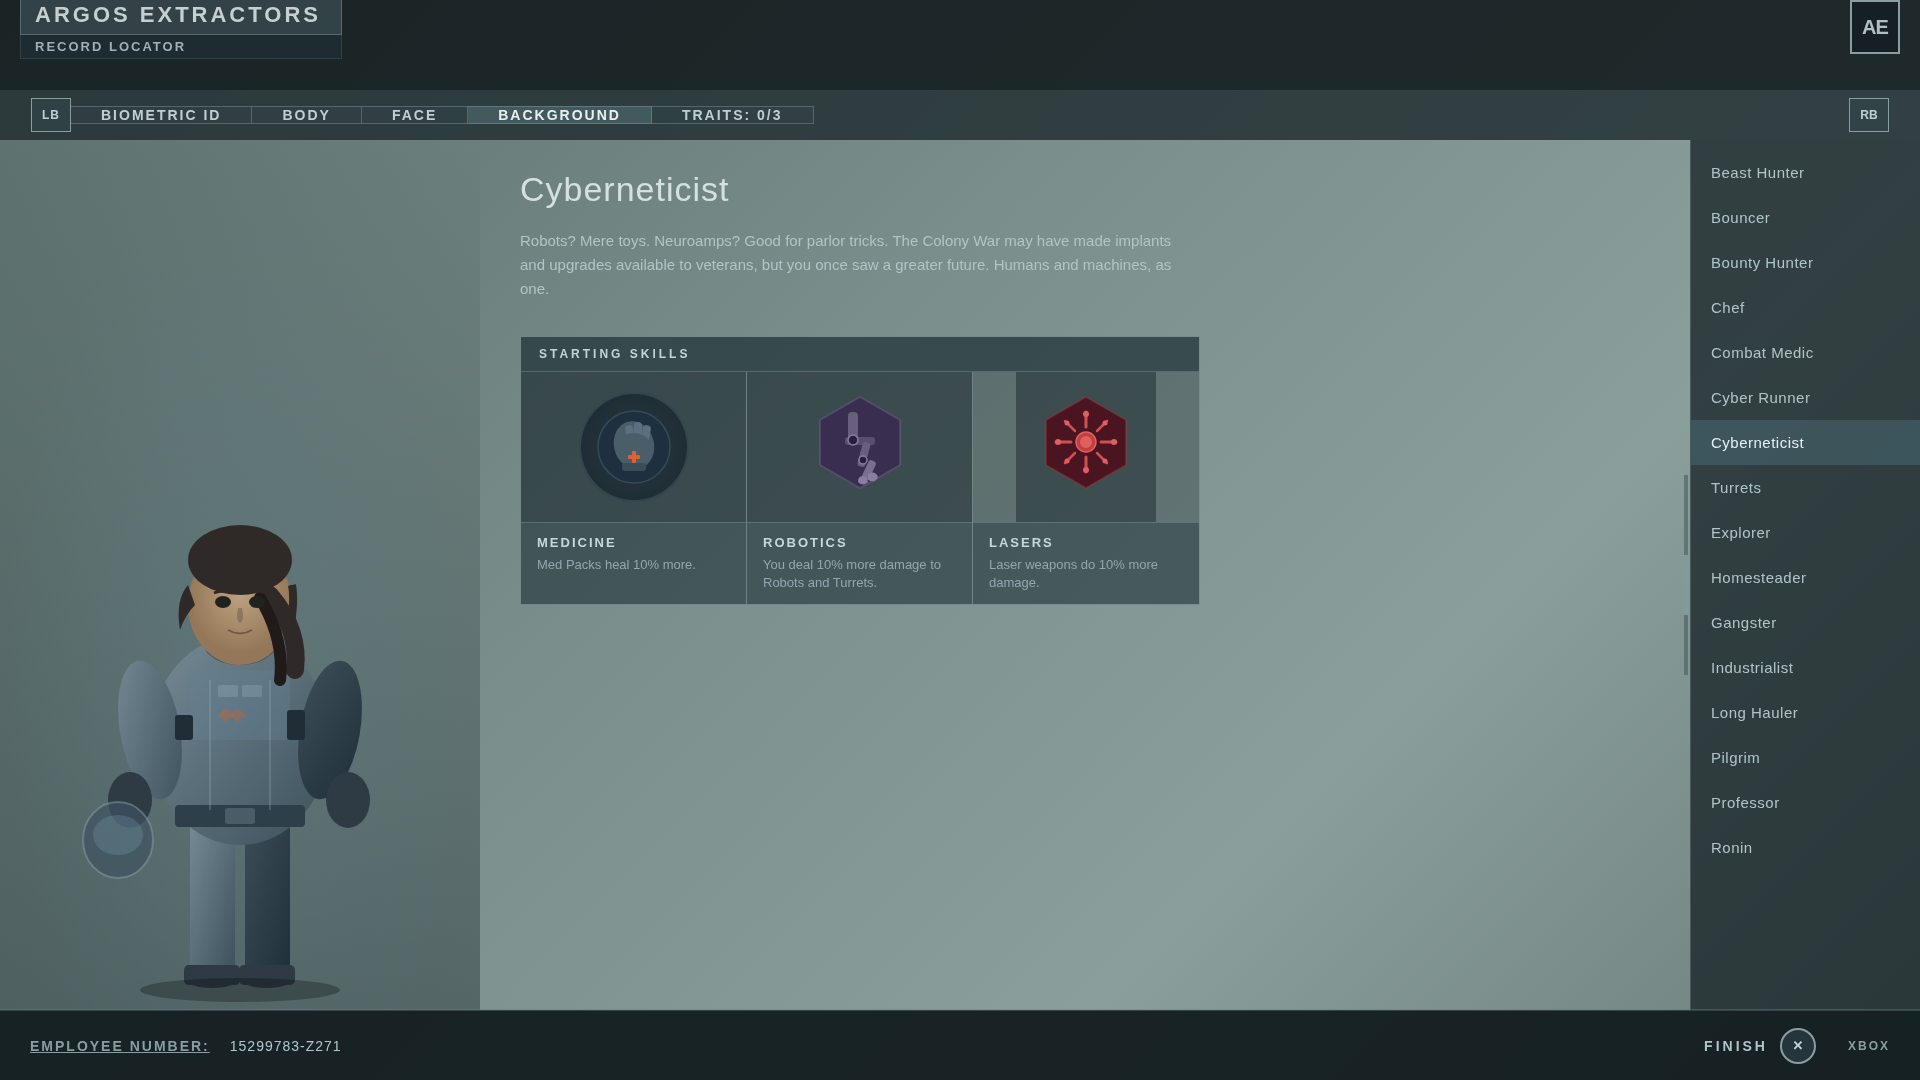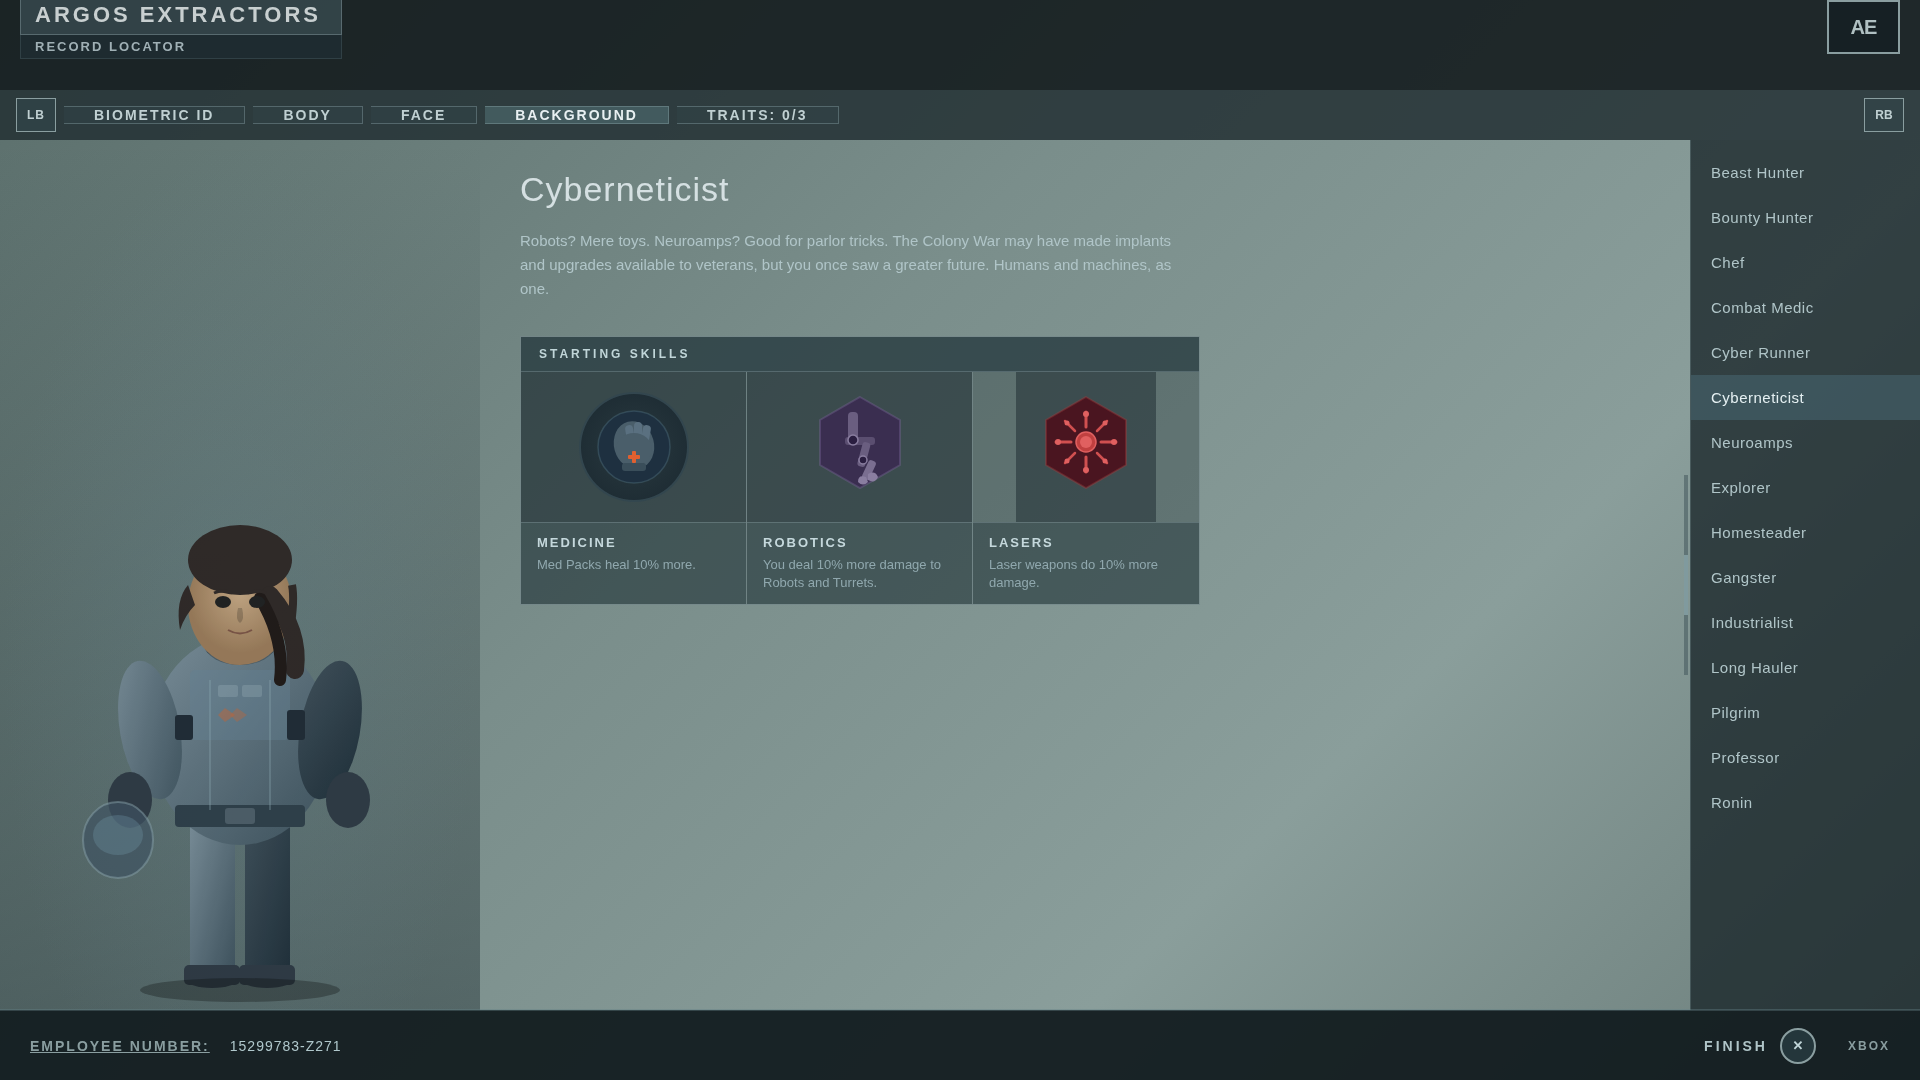--- a/index.html
+++ b/index.html
@@ -66,21 +66,21 @@
       letter-spacing: 2px;
       color: #a0b0b5;
       text-transform: uppercase;
       background: rgba(30, 45, 50, 0.85);
       padding: 4px 20px 4px 14px;
       border: 1px solid rgba(120,150,155,0.2);
       border-top: none;
     }
 
     .ae-logo {
-      width: 73px;
+      width: 50px;
       height: 54px;
       border: 2px solid #8a9ea0;
       display: flex;
       align-items: center;
       justify-content: center;
       font-size: 20px;
       font-weight: 900;
       color: #b0c0c2;
       letter-spacing: -1px;
       background: rgba(20,30,35,0.8);
@@ -88,22 +88,22 @@
 
     
     .nav-tabs {
       position: absolute;
       top: 90px;
       left: 0;
       right: 0;
       height: 50px;
       display: flex;
       align-items: center;
-      padding: 0 16px;
-      gap: 8px;
+      padding: 0 31px;
+      gap: 0;
       background: rgba(35, 48, 52, 0.85);
       z-index: 10;
     }
 
     .nav-btn {
       width: 40px;
       height: 34px;
       border: 1px solid #8a9ea0;
       background: rgba(50, 70, 75, 0.6);
       color: #c0d0d2;
@@ -658,26 +658,27 @@
       </div>
     </div>
   </div>
 
   <div class="scroll-indicator">
     <div class="scroll-indicator-thumb"></div>
   </div>
 
   <div class="bg-list" id="bg-list">
   <div class="bg-list-item">Beast Hunter</div>
+      <div class="bg-list-item">Bouncer</div>
       <div class="bg-list-item">Bounty Hunter</div>
       <div class="bg-list-item">Chef</div>
       <div class="bg-list-item">Combat Medic</div>
       <div class="bg-list-item">Cyber Runner</div>
       <div class="bg-list-item active">Cyberneticist</div>
-      <div class="bg-list-item">Neuroamps</div>
+      <div class="bg-list-item">Turrets</div>
       <div class="bg-list-item">Explorer</div>
       <div class="bg-list-item">Homesteader</div>
       <div class="bg-list-item">Gangster</div>
       <div class="bg-list-item">Industrialist</div>
       <div class="bg-list-item">Long Hauler</div>
       <div class="bg-list-item">Pilgrim</div>
       <div class="bg-list-item">Professor</div>
       <div class="bg-list-item">Ronin</div>
     </div>
 

